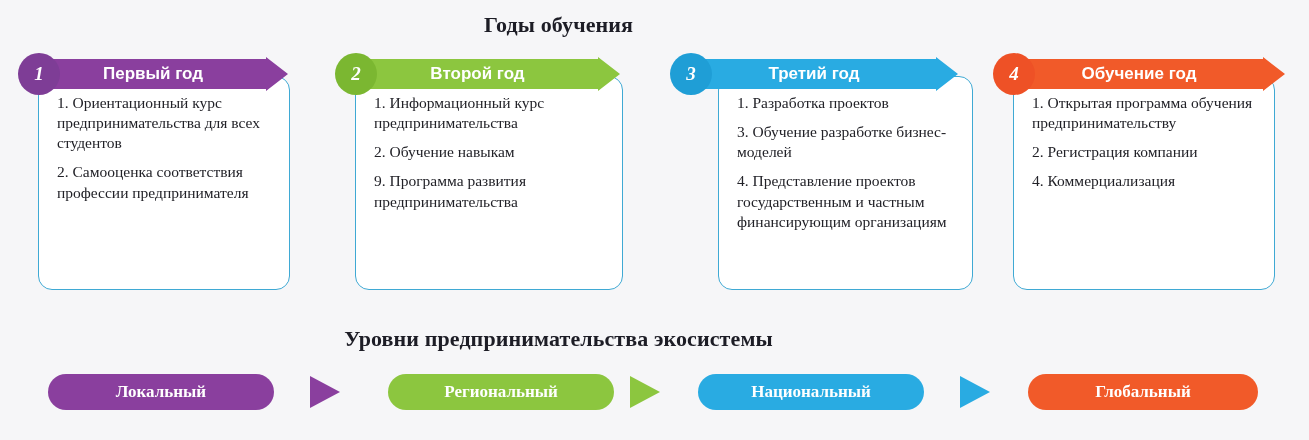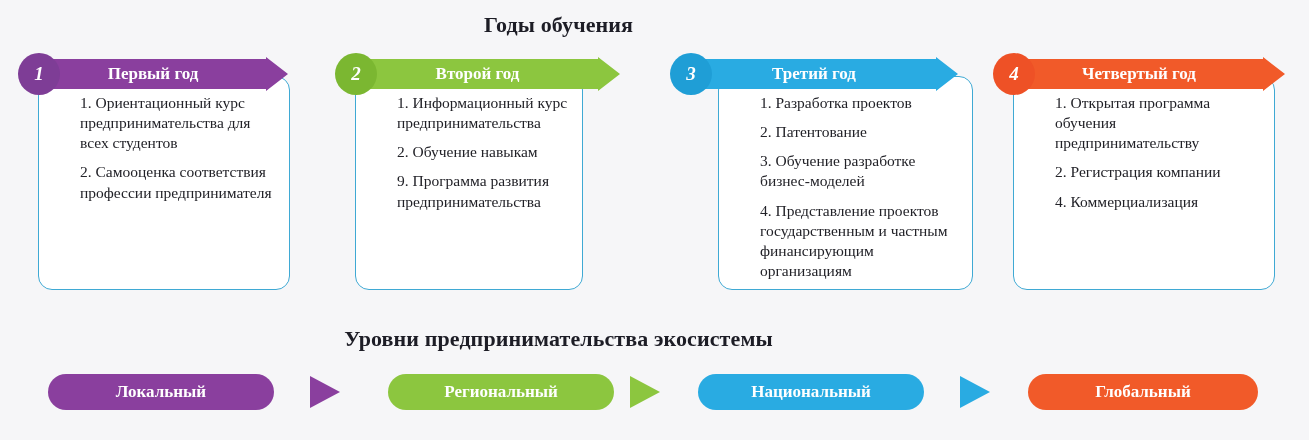--- a/index.html
+++ b/index.html
@@ -38,21 +38,20 @@
 
   
   .year-card {
     position: absolute;
     top: 76px;
     height: 214px;
     background: #ffffff;
     border: 1.5px solid #3fa9d4;
     border-radius: 14px;
     box-sizing: border-box;
-    padding-left: 23px;
   }
 
   .card-body {
     padding: 16px 14px 10px 18px;
     box-sizing: border-box;
   }
   .card-item {
     font-family: "Liberation Serif", "DejaVu Serif", serif;
     font-size: 15.5px;
     line-height: 1.30;
@@ -77,21 +76,21 @@
   }
   .arrow-label {
     position: absolute;
     left: 0;
     top: 0;
     right: 20px;
     height: 34px;
     line-height: 34px;
     text-align: center;
     color: #ffffff;
-    font-family: Liberation Serif, serif;
+    font-family: Liberation Sans, sans-serif;
     font-weight: bold;
     font-size: 17px;
     z-index: 3;
     pointer-events: none;
     white-space: nowrap;
   }
   .arrow-badge {
     position: absolute;
     left: -20px;
     top: -4px;
@@ -146,39 +145,38 @@
     </div>
   </div>
   <div class="arrow-header" style="left:38px; width:250px;">
     <svg class="arrow-shape" viewBox="0 0 250 34" preserveAspectRatio="none">
       <polygon points="0,2 228,2 228,0 250,17 228,34 228,32 0,32" fill="#8a3f9e"></polygon>
     </svg>
     <div class="arrow-label">Первый год</div>
     <div class="arrow-badge" style="background:#7e3d96;">1</div>
   </div>
 
-  <div class="year-card" id="card-2" style="left:355px; width:228px;">
+  <div class="year-card" id="card-2" style="left:355px; width:268px;">
     <div class="card-body">
       <p class="card-item">1. Информационный курс предпринимательства</p>
       <p class="card-item">2. Обучение навыкам</p>
       <p class="card-item">9. Программа развития предпринимательства</p>
     </div>
   </div>
   <div class="arrow-header" style="left:355px; width:265px;">
     <svg class="arrow-shape" viewBox="0 0 265 34" preserveAspectRatio="none">
       <polygon points="0,2 243,2 243,0 265,17 243,34 243,32 0,32" fill="#8cc63f"></polygon>
     </svg>
     <div class="arrow-label">Второй год</div>
     <div class="arrow-badge" style="background:#7bb731;">2</div>
   </div>
 
   <div class="year-card" id="card-3" style="left:718px; width:255px;">
     <div class="card-body">
       <p class="card-item">1. Разработка проектов</p>
-      <p class="card-item">2. Патентование</p>
       <p class="card-item">3. Обучение разработке бизнес-моделей</p>
       <p class="card-item">4. Представление проектов государственным и частным финансирующим организациям</p>
     </div>
   </div>
   <div class="arrow-header" style="left:690px; width:268px;">
     <svg class="arrow-shape" viewBox="0 0 268 34" preserveAspectRatio="none">
       <polygon points="0,2 246,2 246,0 268,17 246,34 246,32 0,32" fill="#29abe2"></polygon>
     </svg>
     <div class="arrow-label">Третий год</div>
     <div class="arrow-badge" style="background:#1f9ed6;">3</div>
@@ -188,21 +186,21 @@
     <div class="card-body">
       <p class="card-item">1. Открытая программа обучения предпринимательству</p>
       <p class="card-item">2. Регистрация компании</p>
       <p class="card-item">4. Коммерциализация</p>
     </div>
   </div>
   <div class="arrow-header" style="left:1013px; width:272px;">
     <svg class="arrow-shape" viewBox="0 0 272 34" preserveAspectRatio="none">
       <polygon points="0,2 250,2 250,0 272,17 250,34 250,32 0,32" fill="#f15a29"></polygon>
     </svg>
-    <div class="arrow-label">Четвертый год</div>
+    <div class="arrow-label">Обучение год</div>
     <div class="arrow-badge" style="background:#ee5126;">4</div>
   </div>
 
   <div class="section-title" id="title-levels">Уровни предпринимательства экосистемы</div>
 
   <div class="pill" style="left:48px; width:226px; background:#8a3f9e;">Локальный</div>
 
   <div class="pill-arrow" style="left:310px; border-left:30px solid #8a3f9e;"></div>
 
   <div class="pill" style="left:388px; width:226px; background:#8cc63f;">Региональный</div>

